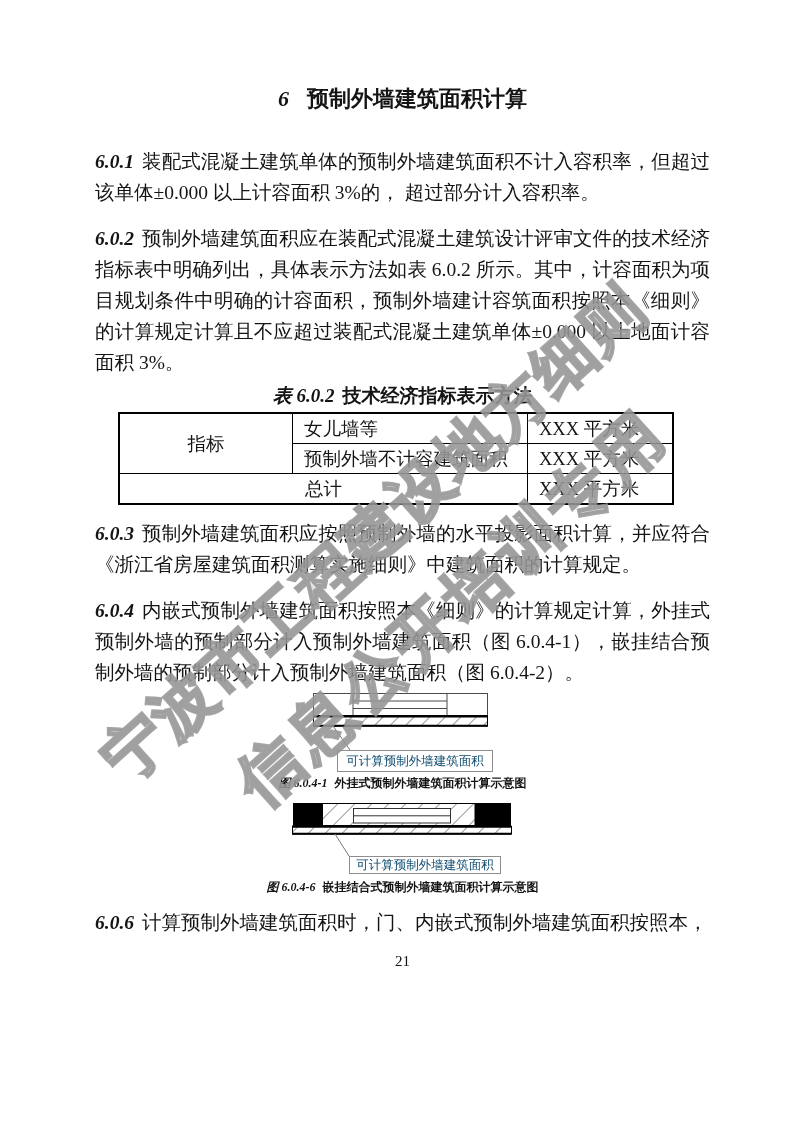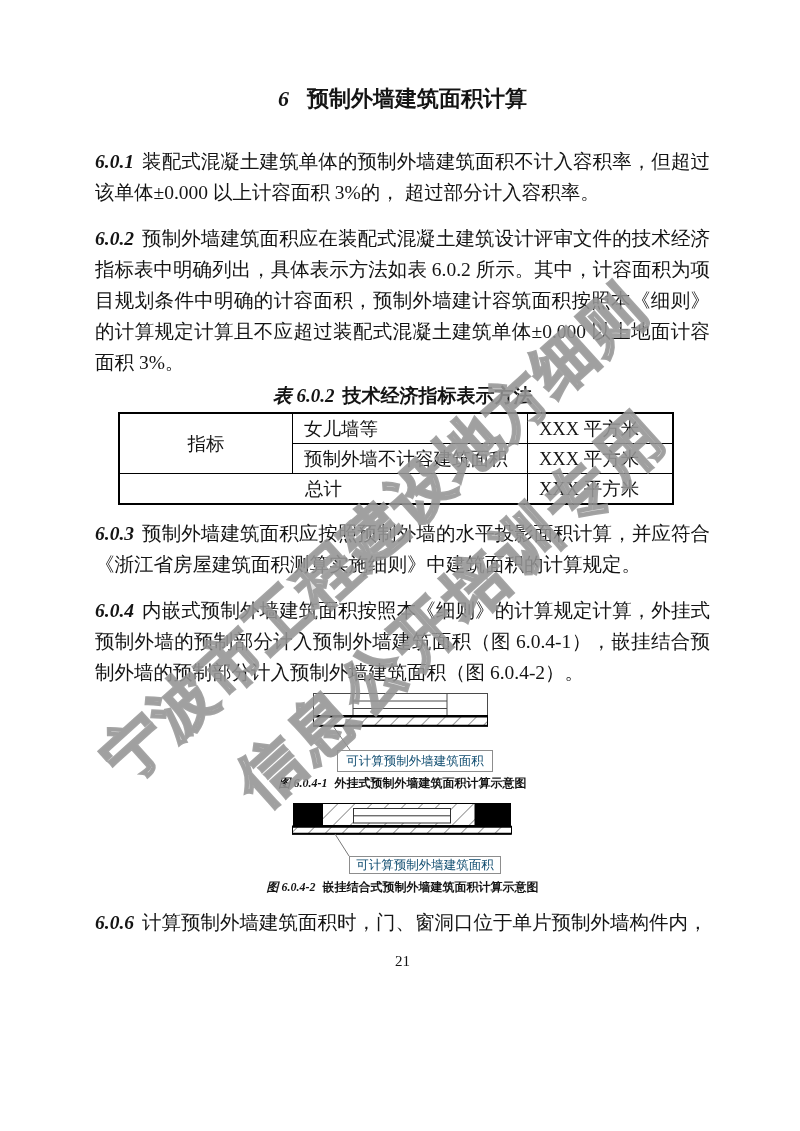--- a/index.html
+++ b/index.html
@@ -123,24 +123,24 @@
       <rect x="6.5" y="0.5" width="217" height="22" fill="none" stroke="#000" stroke-width="1"></rect>
 
       <rect x="5.5" y="23.5" width="219" height="7.5" fill="url(#hatchB)" stroke="#000" stroke-width="1"></rect>
       <line x1="5" y1="23.6" x2="224.5" y2="23.6" stroke="#000" stroke-width="2.2"></line>
       <line x1="5" y1="30.8" x2="224.5" y2="30.8" stroke="#000" stroke-width="2"></line>
 
       <polyline points="48,31 62,53" fill="none" stroke="#777" stroke-width="1"></polyline>
     </svg>
     <div class="callout" style="left:254px; top:53px; width:152px; height:18px; line-height:16px;">可计算预制外墙建筑面积</div>
   </div>
-  <div class="fig-caption"><span class="num">图 6.0.4-2</span><span>嵌挂结合式预制外墙建筑面积计算示意图</span></div>
+  <div class="fig-caption"><span class="num">图 6.0.4-6</span><span>嵌挂结合式预制外墙建筑面积计算示意图</span></div>
 
 
-  <p class="para"><span class="secnum">6.0.6</span><span>计算预制外墙建筑面积时，门、窗洞口位于单片预制外墙构件内，</span></p>
+  <p class="para"><span class="secnum">6.0.6</span><span>计算预制外墙建筑面积时，门、内嵌式预制外墙建筑面积按照本，</span></p>
 
   <div class="page-number">21</div>
 
   <div class="watermark">
     <div class="wm wm1">宁波市工程建设地方细则</div>
     <div class="wm wm2">信息公开培训专用</div>
   </div>
 
 </div>
 

